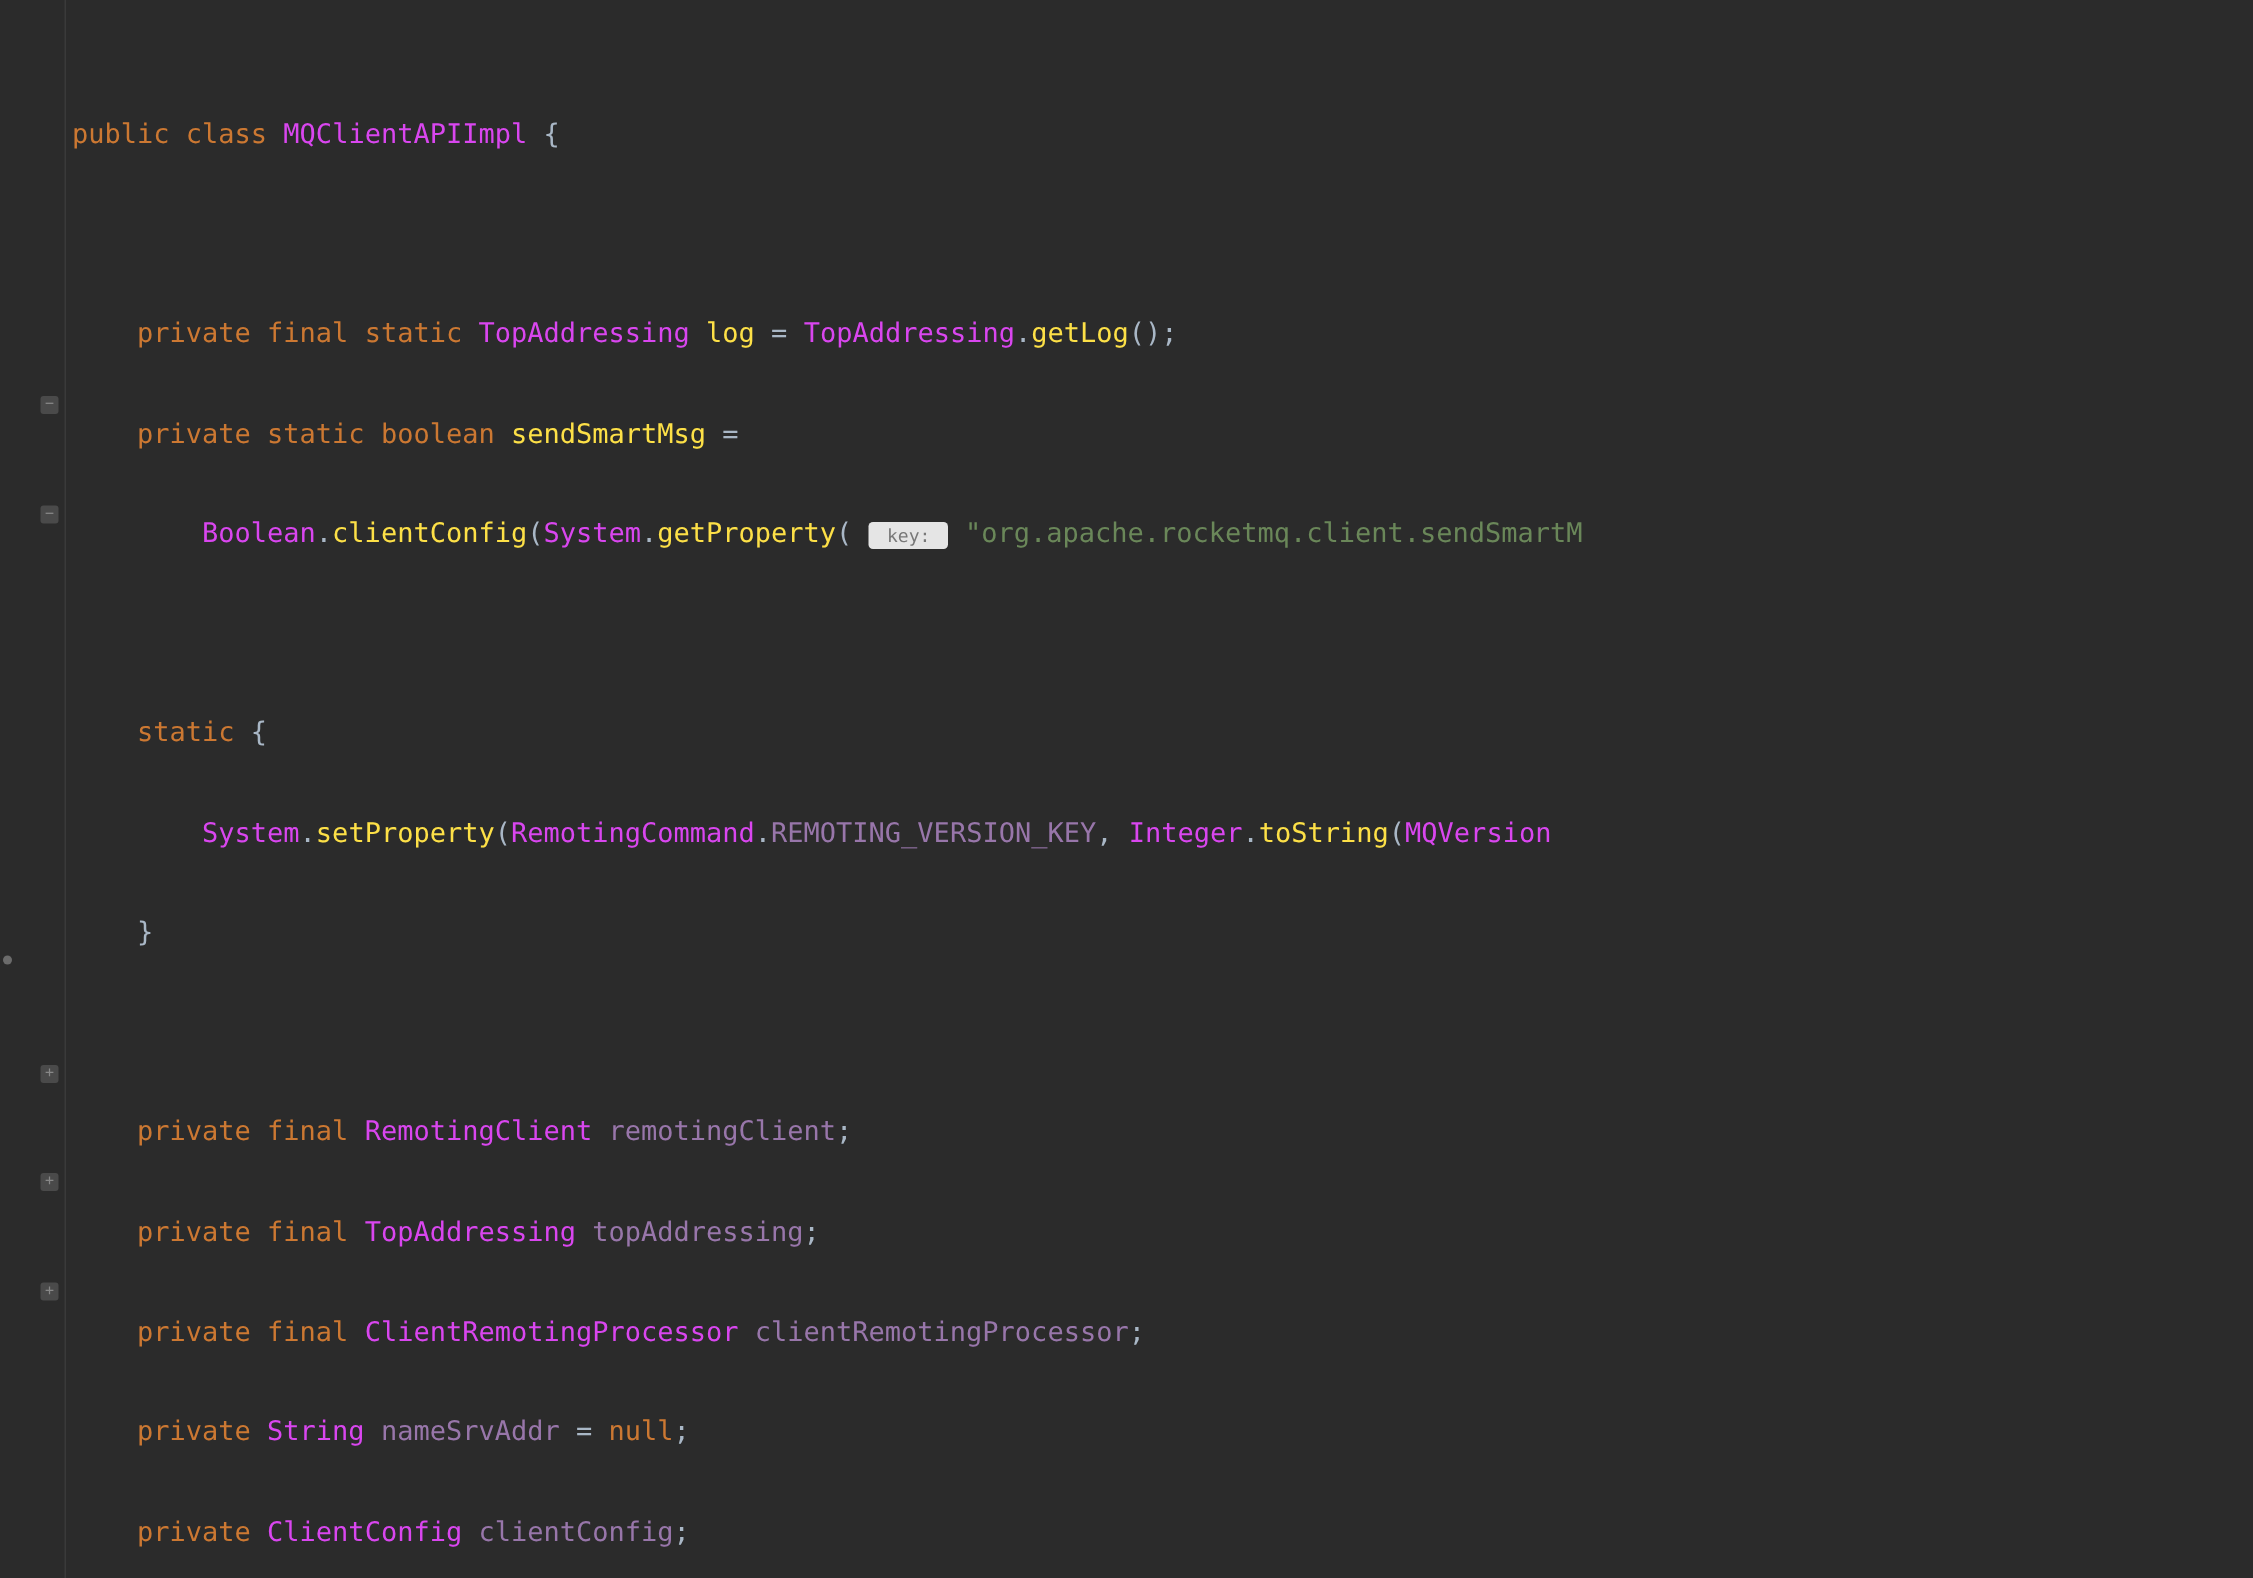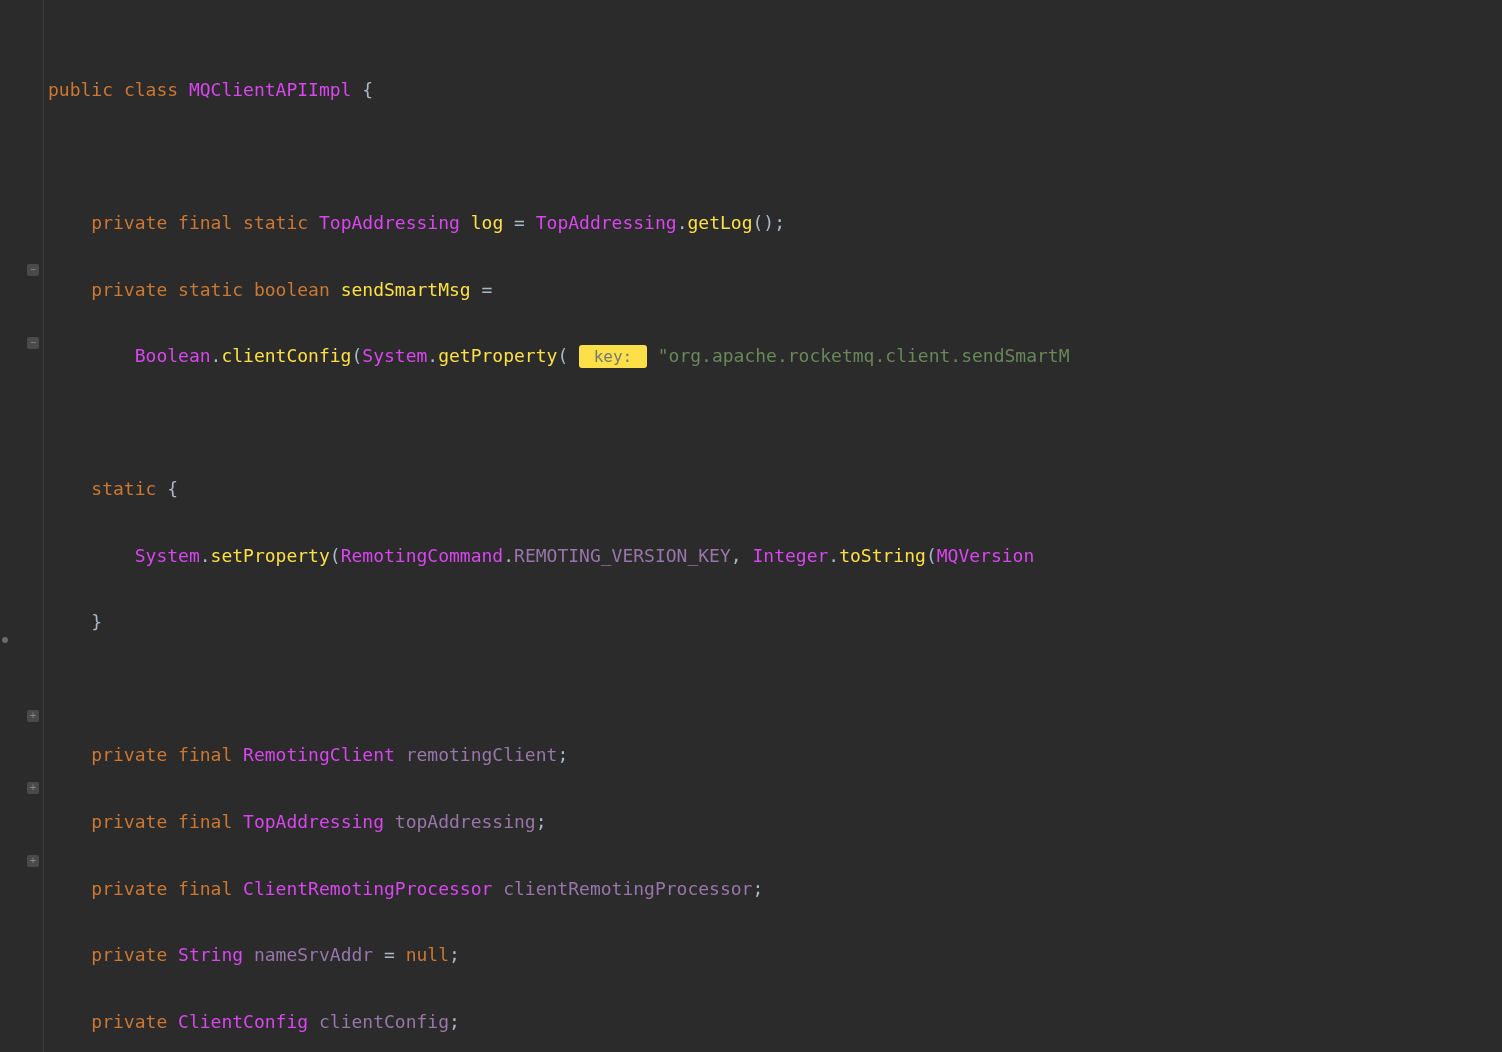--- a/index.html
+++ b/index.html
@@ -62,25 +62,25 @@
       min-height: 33px;
       padding-left: 4px;
     }
     .kw { color: #cc7832; }
     .type { color: #d946ef; }
     .field { color: #9876aa; }
     .static-field { color: #fde047; }
     .str { color: #6a8759; }
     .const { color: #9876aa; }
     .hint {
-      background-color: #fde047;
+      background-color: #e5e5e5;
       color: #787878;
       padding: 2px 5px;
       border-radius: 3px;
-      font-size: 16px;
+      font-size: 12px;
     }
   </style>
 </head>
 <body>
 
 <div class="editor-container">
   <div class="gutter">
     <div class="gutter-indicator" style="top: 637px;"></div>
     <div class="fold-icon" style="top: 264px;">
         <span>−</span>

